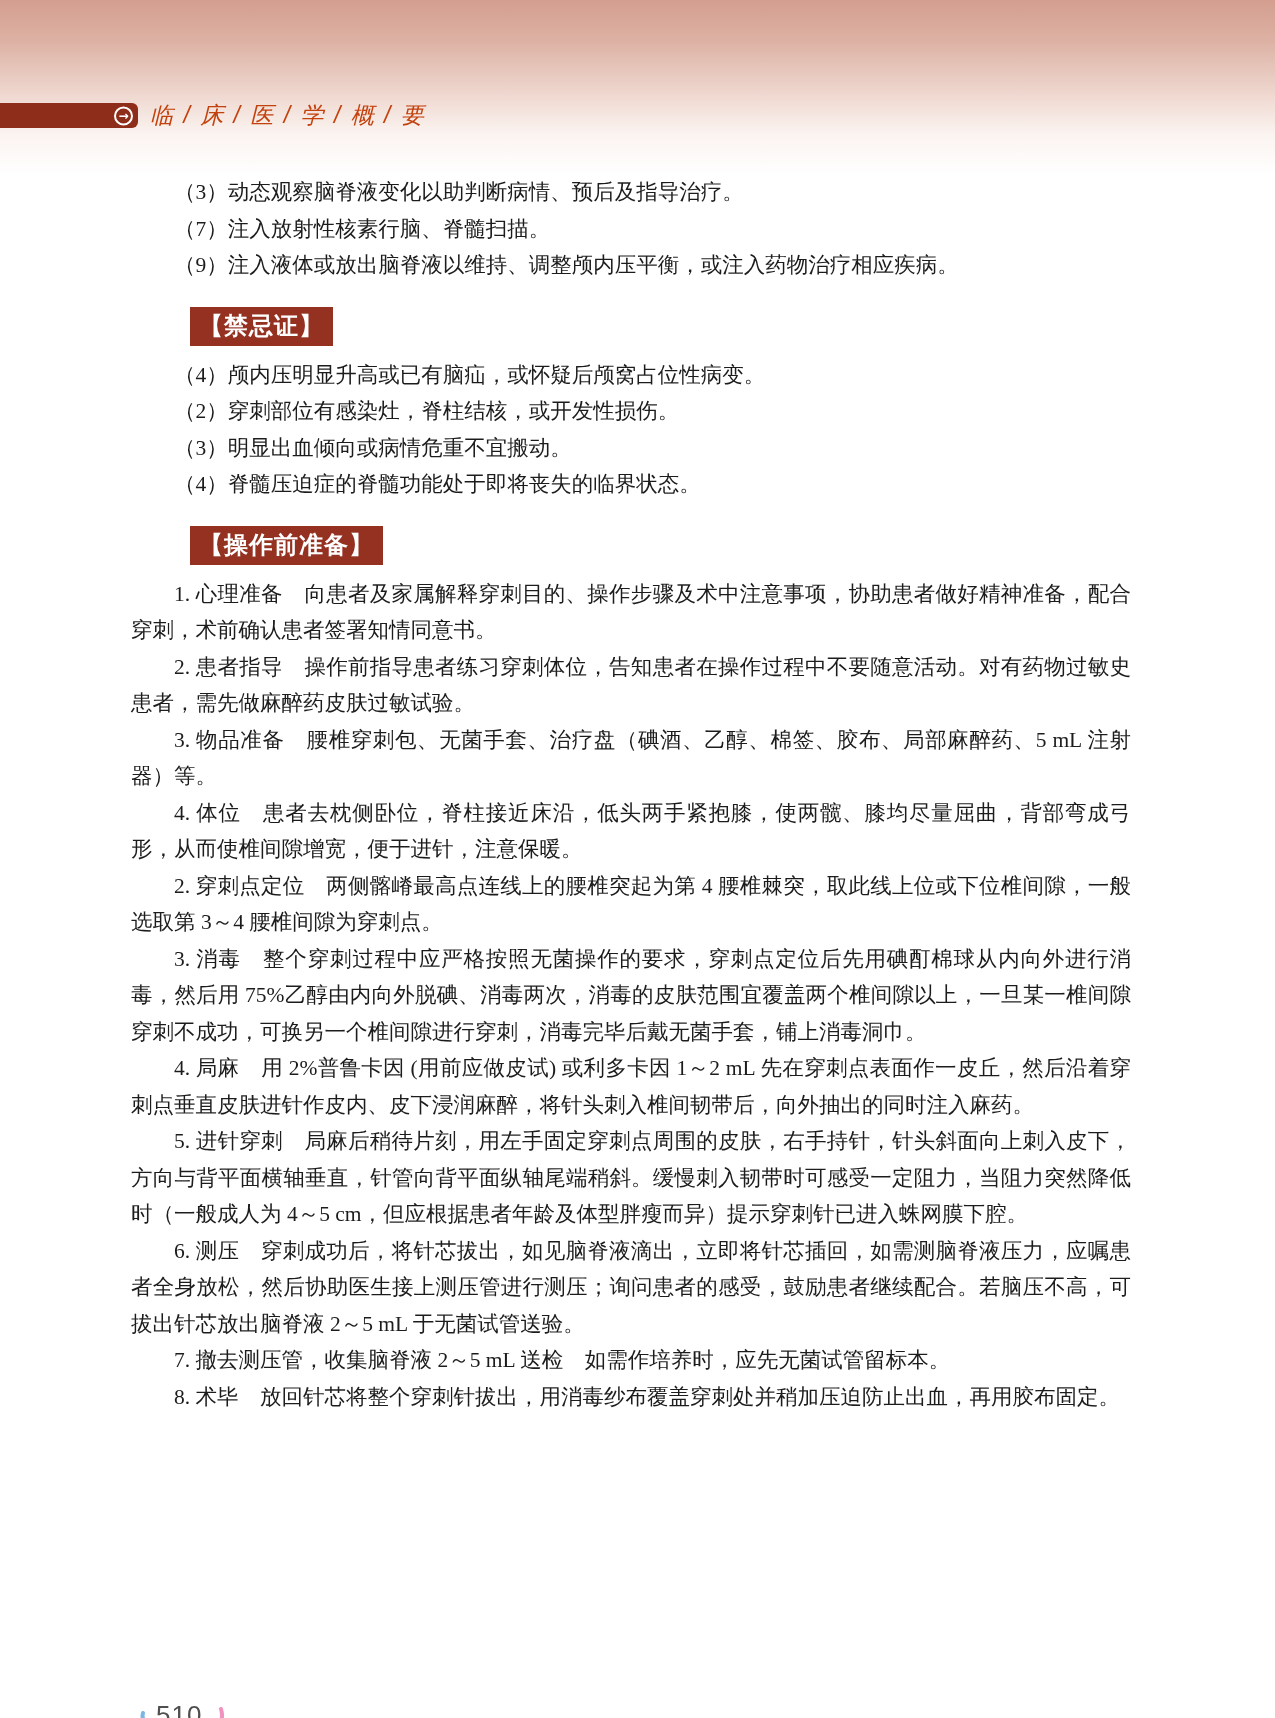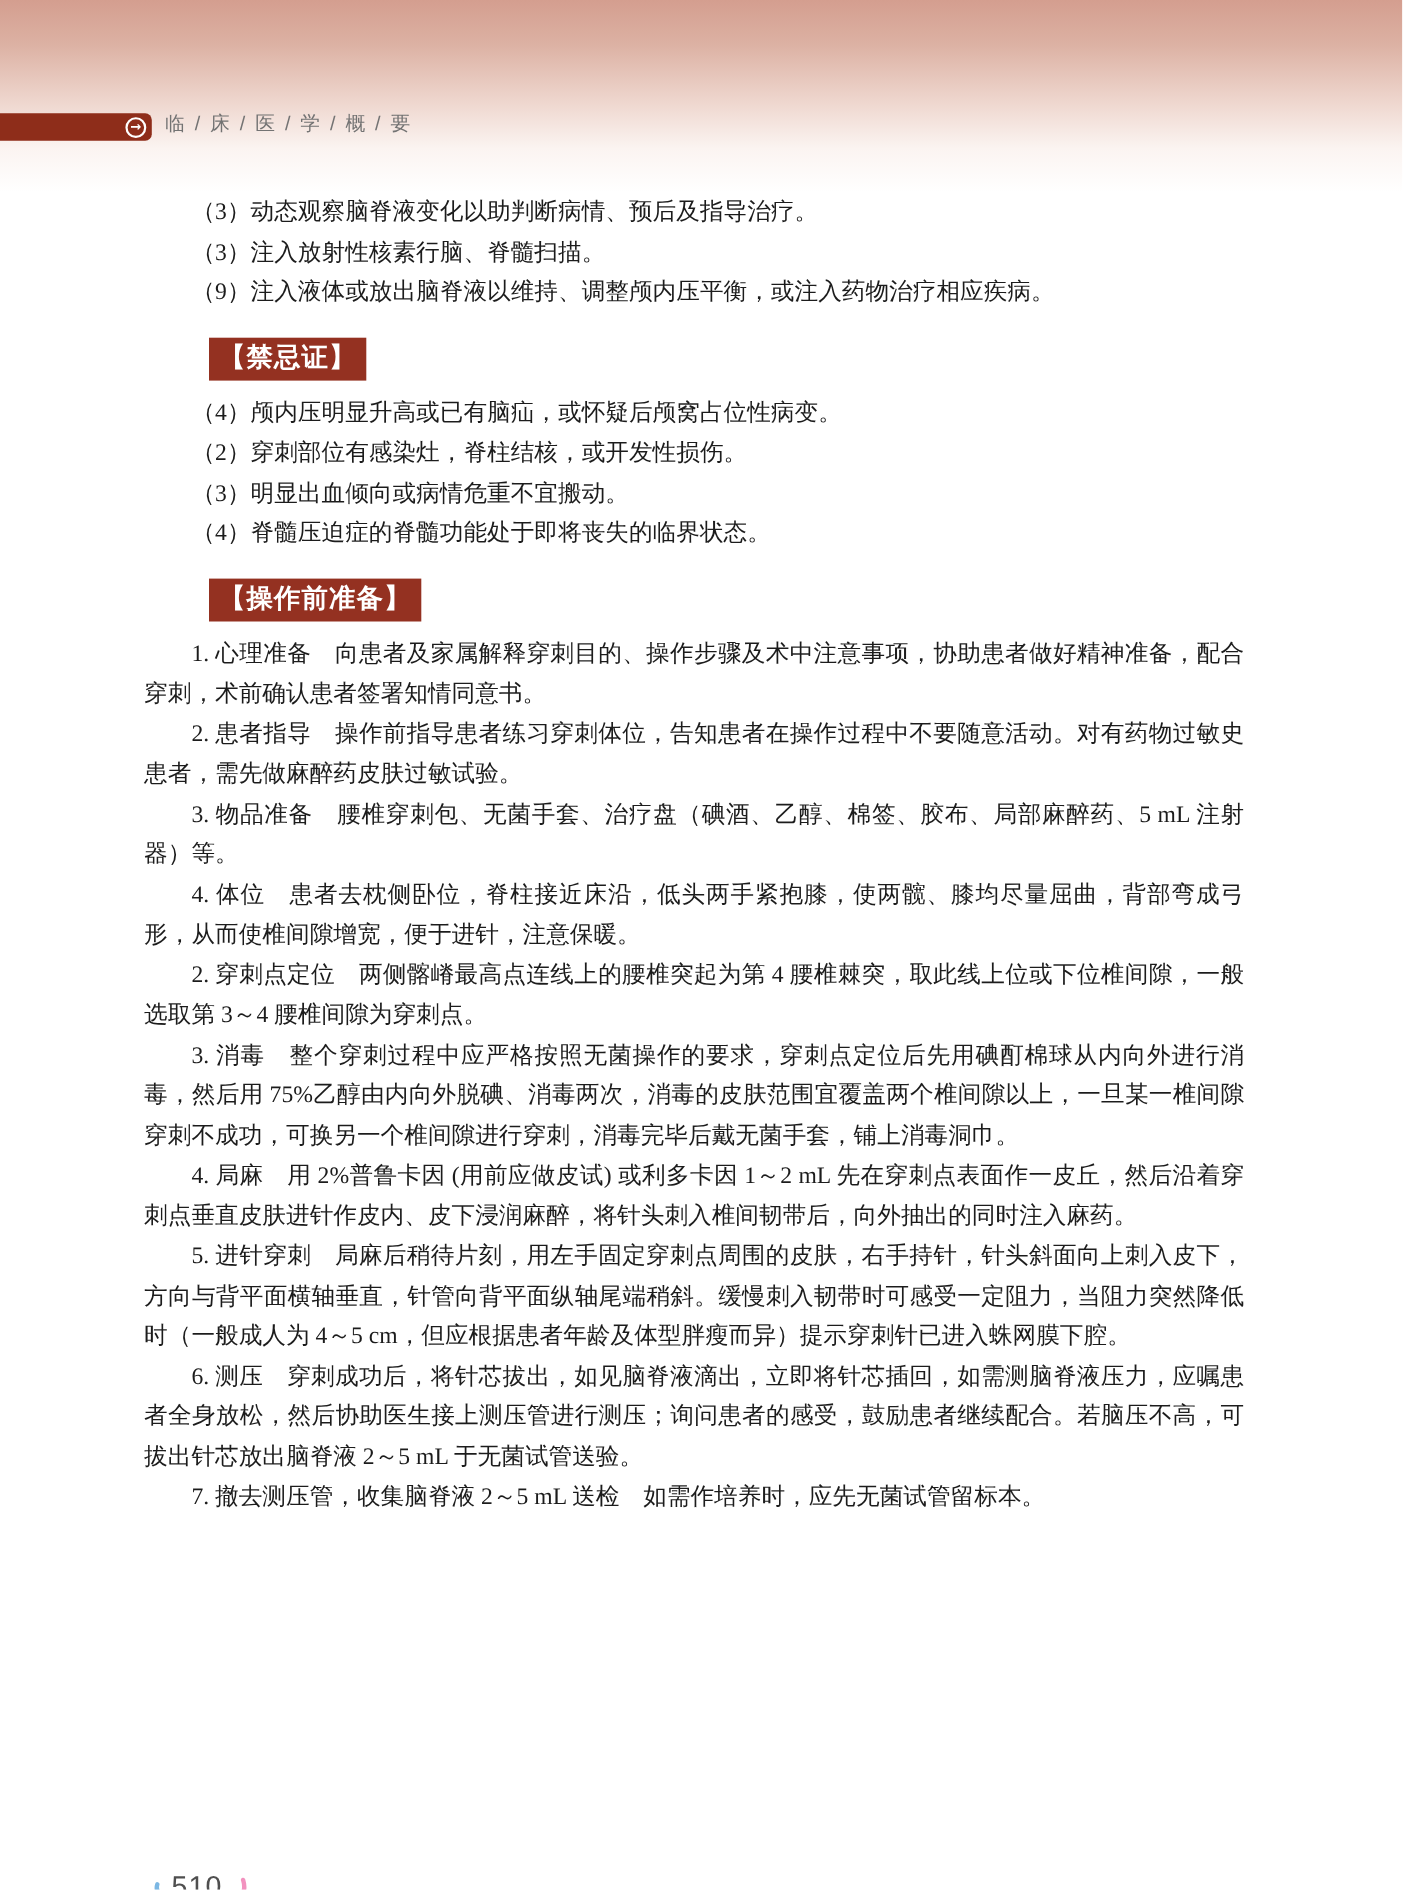--- a/index.html
+++ b/index.html
@@ -19,21 +19,21 @@
   .band-circle {
     position:absolute; right:5px; top:50%; transform:translateY(-50%);
     width:15px; height:15px; border-radius:50%;
     background:#8e2d1a; border:2px solid #ffffff;
     color:#ffffff; font-size:12px; line-height:15px; text-align:center;
     font-family:"DejaVu Sans",sans-serif; font-weight:bold;
   }
   .running-title {
     position:absolute; left:150px; top:100px;
     font-family:"Liberation Sans","DejaVu Sans",sans-serif;
-    font-size:18px; color:#737373; letter-spacing:2px; white-space:nowrap;
+    font-size:23px; color:#c2410c; letter-spacing:2px; white-space:nowrap;font-style:italic;
   }
   .content {
     position:absolute; left:131px; top:174px; width:1000px;
     font-size:21.5px; line-height:36.5px; color:#1c1c1c;
     text-align:justify;
   }
   .content p { margin:0; text-indent:2em; }
   .section-heading { margin:23px 0 11px 18px; }
   .section-heading span {
     display:inline-block; background:#943121; color:#ffffff;
@@ -57,21 +57,21 @@
 <div class="page">
   <div class="top-gradient"></div>
 
   <div class="chapter-band">
     <span class="band-circle">→</span>
   </div>
   <span class="running-title">临 / 床 / 医 / 学 / 概 / 要</span>
 
   <div class="content">
     <p>（3）动态观察脑脊液变化以助判断病情、预后及指导治疗。</p>
-    <p>（3）注入放射性核素行脑、脊髓扫描。</p>
+    <p>（7）注入放射性核素行脑、脊髓扫描。</p>
     <p>（9）注入液体或放出脑脊液以维持、调整颅内压平衡，或注入药物治疗相应疾病。</p>
 
     <div class="section-heading">
       <span>【禁忌证】</span>
     </div>
     <p>（4）颅内压明显升高或已有脑疝，或怀疑后颅窝占位性病变。</p>
     <p>（2）穿刺部位有感染灶，脊柱结核，或开发性损伤。</p>
     <p>（3）明显出血倾向或病情危重不宜搬动。</p>
     <p>（4）脊髓压迫症的脊髓功能处于即将丧失的临界状态。</p>
 
@@ -82,20 +82,21 @@
     <p>2. 患者指导　操作前指导患者练习穿刺体位，告知患者在操作过程中不要随意活动。对有药物过敏史患者，需先做麻醉药皮肤过敏试验。</p>
     <p>3. 物品准备　腰椎穿刺包、无菌手套、治疗盘（碘酒、乙醇、棉签、胶布、局部麻醉药、5 mL 注射器）等。</p>
 
     <p>4. 体位　患者去枕侧卧位，脊柱接近床沿，低头两手紧抱膝，使两髋、膝均尽量屈曲，背部弯成弓形，从而使椎间隙增宽，便于进针，注意保暖。</p>
     <p>2. 穿刺点定位　两侧髂嵴最高点连线上的腰椎突起为第 4 腰椎棘突，取此线上位或下位椎间隙，一般选取第 3～4 腰椎间隙为穿刺点。</p>
     <p>3. 消毒　整个穿刺过程中应严格按照无菌操作的要求，穿刺点定位后先用碘酊棉球从内向外进行消毒，然后用 75%乙醇由内向外脱碘、消毒两次，消毒的皮肤范围宜覆盖两个椎间隙以上，一旦某一椎间隙穿刺不成功，可换另一个椎间隙进行穿刺，消毒完毕后戴无菌手套，铺上消毒洞巾。</p>
     <p>4. 局麻　用 2%普鲁卡因 (用前应做皮试) 或利多卡因 1～2 mL 先在穿刺点表面作一皮丘，然后沿着穿刺点垂直皮肤进针作皮内、皮下浸润麻醉，将针头刺入椎间韧带后，向外抽出的同时注入麻药。</p>
     <p>5. 进针穿刺　局麻后稍待片刻，用左手固定穿刺点周围的皮肤，右手持针，针头斜面向上刺入皮下，方向与背平面横轴垂直，针管向背平面纵轴尾端稍斜。缓慢刺入韧带时可感受一定阻力，当阻力突然降低时（一般成人为 4～5 cm，但应根据患者年龄及体型胖瘦而异）提示穿刺针已进入蛛网膜下腔。</p>
     <p>6. 测压　穿刺成功后，将针芯拔出，如见脑脊液滴出，立即将针芯插回，如需测脑脊液压力，应嘱患者全身放松，然后协助医生接上测压管进行测压；询问患者的感受，鼓励患者继续配合。若脑压不高，可拔出针芯放出脑脊液 2～5 mL 于无菌试管送验。</p>
     <p>7. 撤去测压管，收集脑脊液 2～5 mL 送检　如需作培养时，应先无菌试管留标本。</p>
+    <p>8. 术毕　放回针芯将整个穿刺针拔出，用消毒纱布覆盖穿刺处并稍加压迫防止出血，再用胶布固定。</p>
   </div>
 
   <div class="footer-pagenum">
     <svg width="92" height="48" viewBox="0 0 92 48">
       <path d="M5 21 C 2 31, 14 36, 37 35" fill="none" stroke="#64aade" stroke-width="4" stroke-linecap="round" opacity="0.85"></path>
       <path d="M53 37 C 74 40, 88 33, 83 17" fill="none" stroke="#f07fb4" stroke-width="4" stroke-linecap="round" opacity="0.85"></path>
       <path d="M24 39 C 38 44, 56 44, 67 40" fill="none" stroke="#f6c892" stroke-width="4" stroke-linecap="round" opacity="0.9"></path>
     </svg>
     <span class="num">510</span>
   </div>

